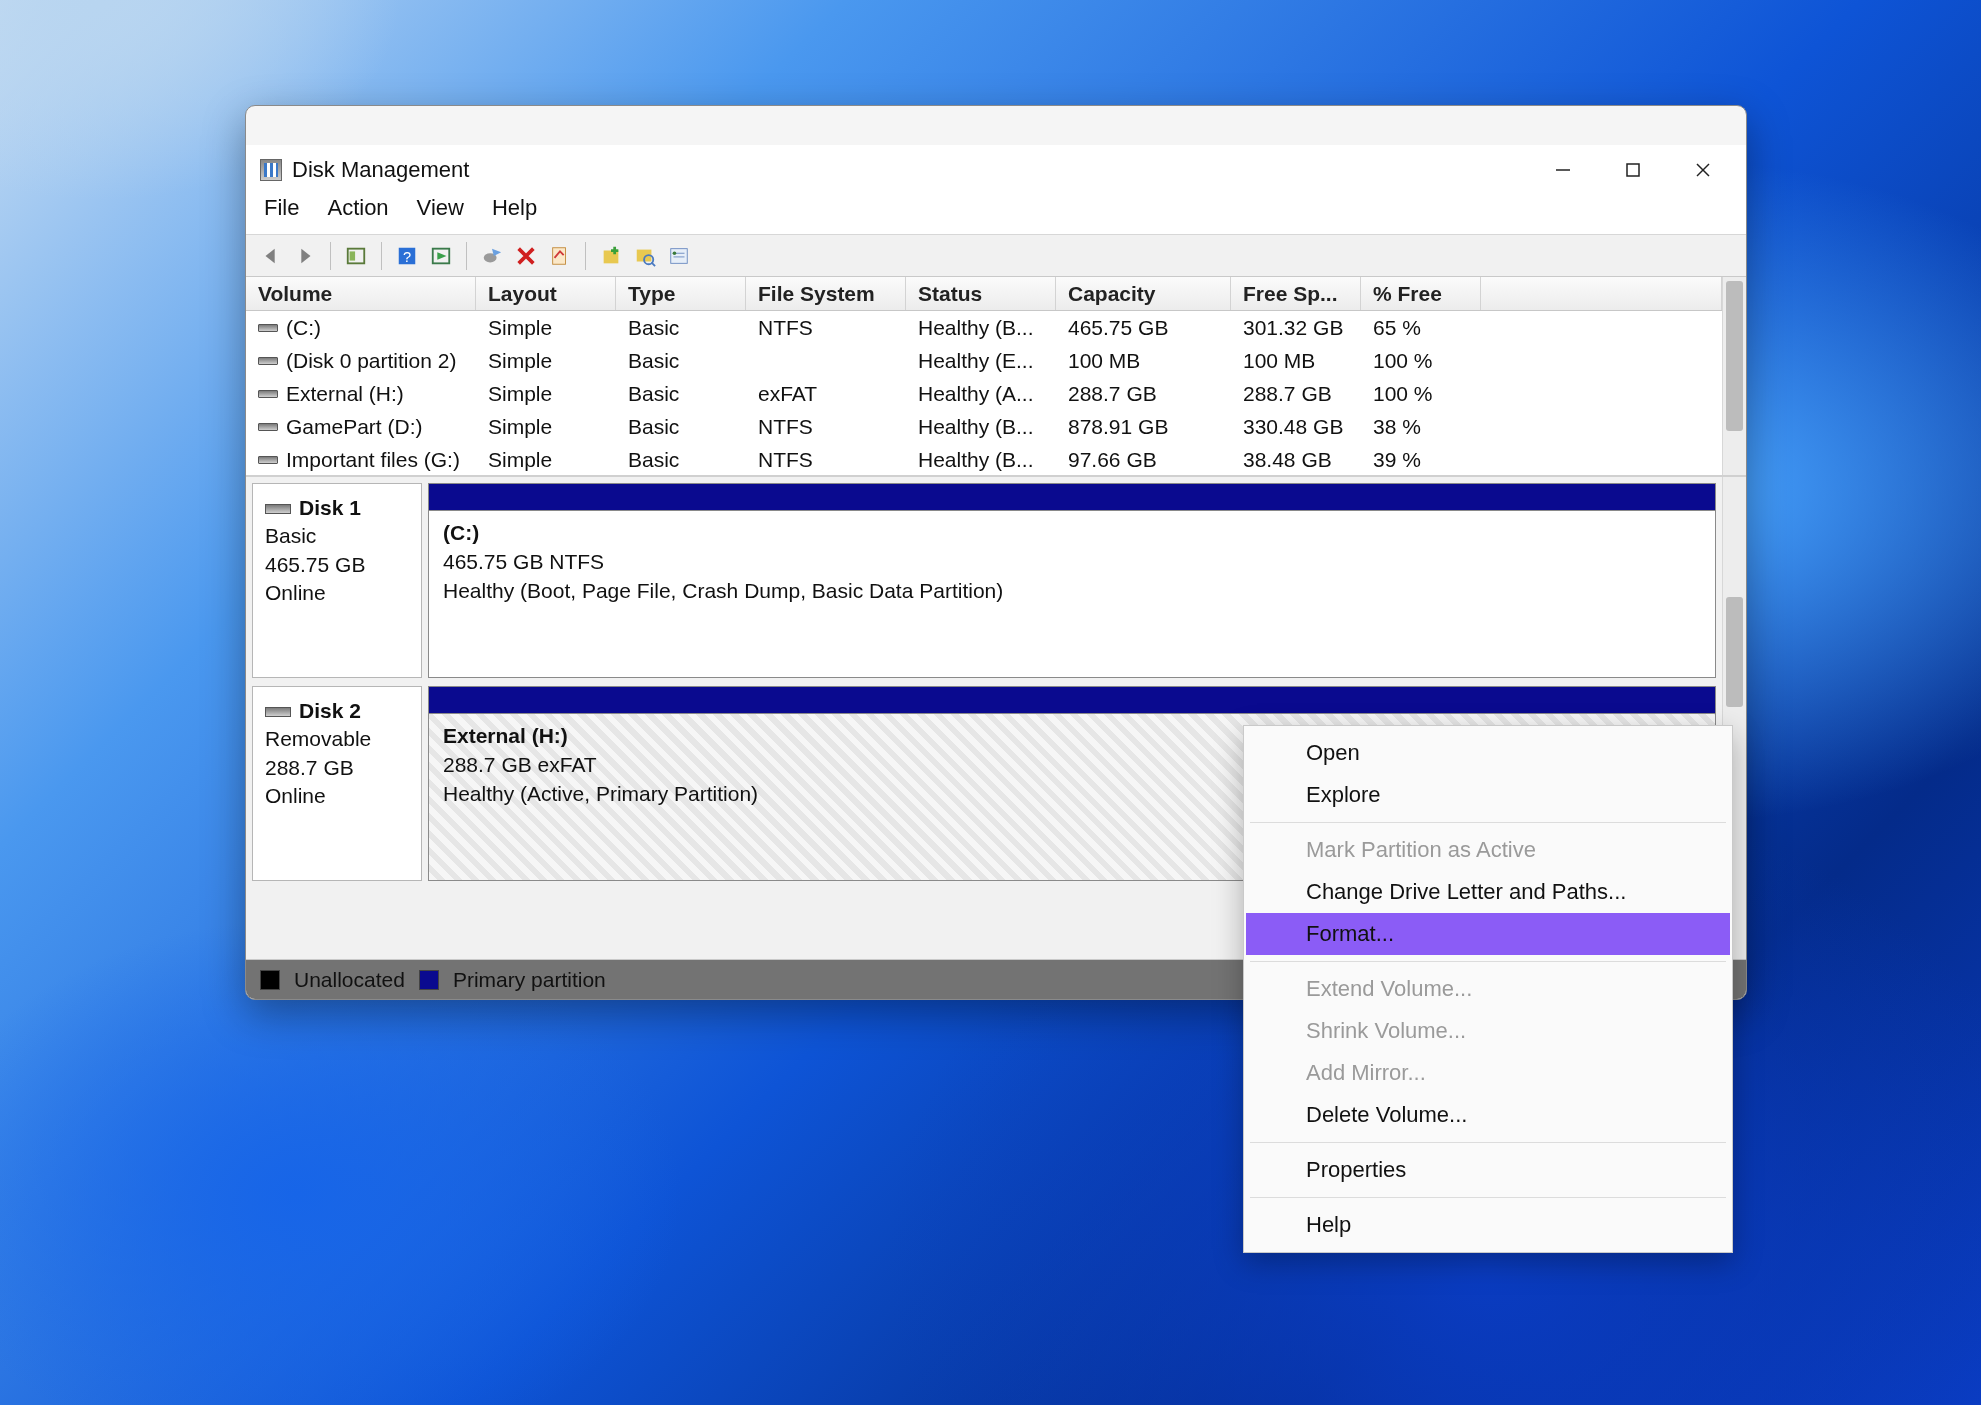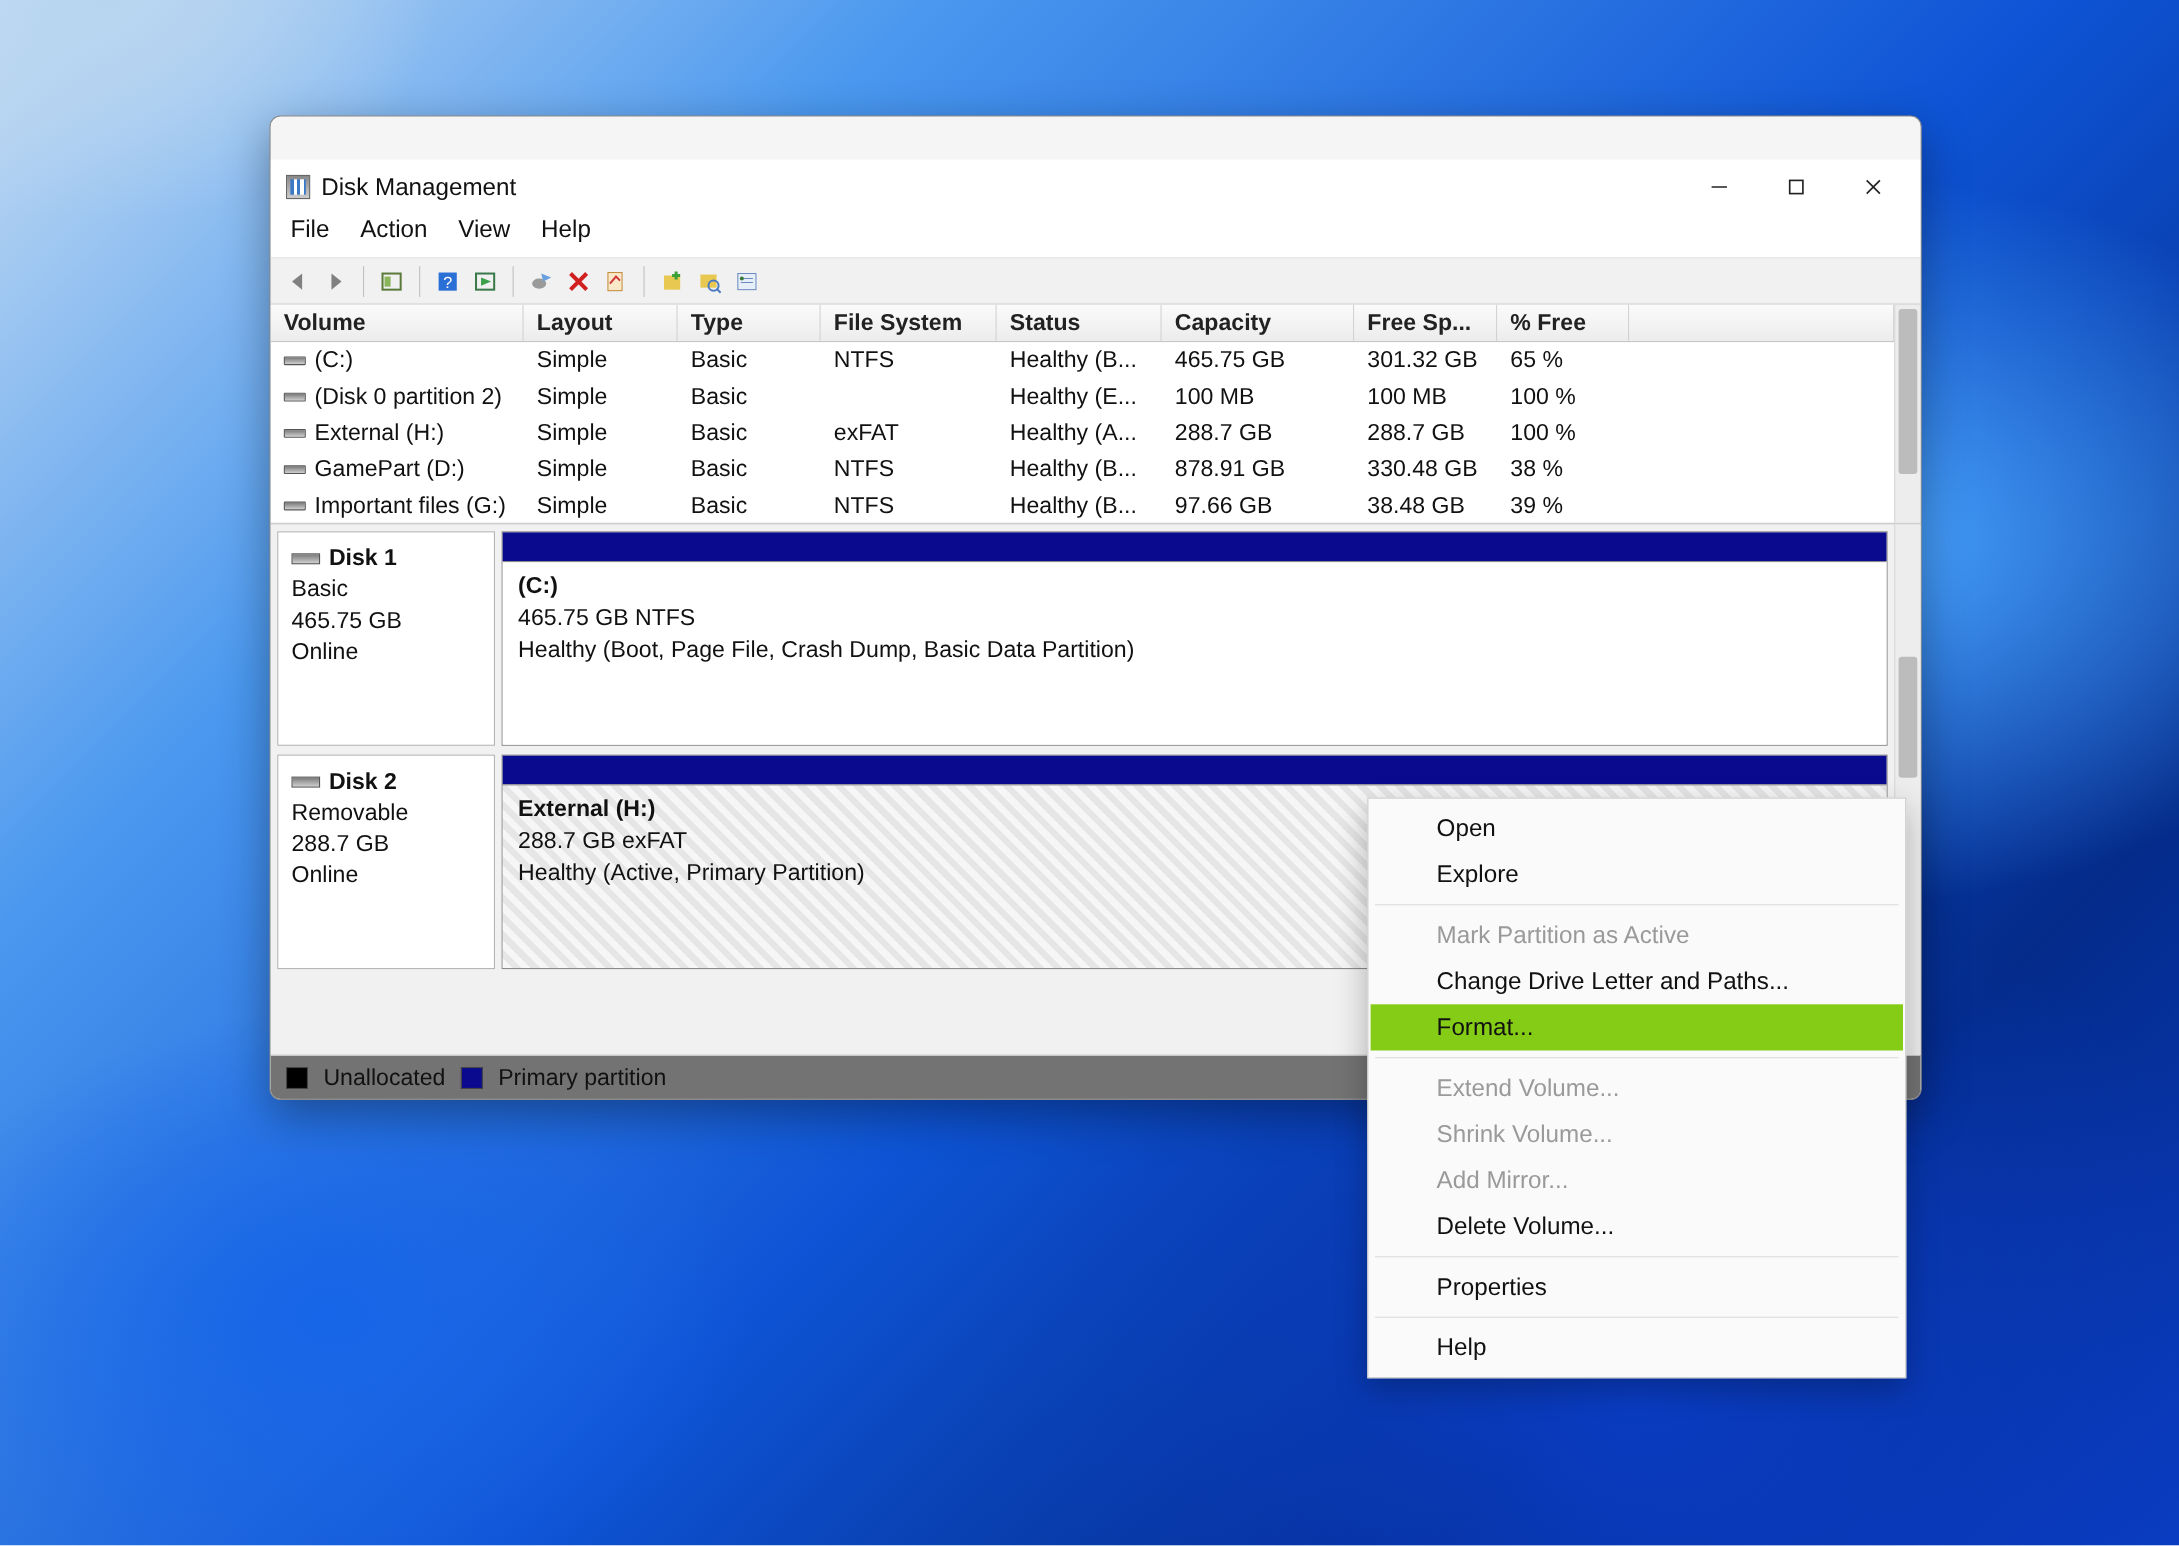--- a/index.html
+++ b/index.html
@@ -42,38 +42,38 @@
   .thead div { padding:0 12px; border-right:1px solid #d3d3d3; height:100%; display:flex; align-items:center; white-space:nowrap; overflow:hidden; text-overflow:ellipsis;font-weight:bold;}
   .trow { height:33px; font-size:21px; color:#111; }
   .trow div { padding:0 12px; white-space:nowrap; overflow:hidden; text-overflow:ellipsis;}
   .trow .volname { display:flex; align-items:center; gap:8px;}
   .disk-mini { width:20px; height:8px; background:linear-gradient(#7a7a7a,#cfcfcf); border:1px solid #555; border-radius:1px; flex-shrink:0;}
   .listscroll { width:24px; background:#ededed; border-left:1px solid #d7d7d7; position:relative;}
   .listscroll .thumb { position:absolute; left:3px; right:3px; top:4px; height:150px; background:#bcbcbc; border-radius:3px;}
   .graphpane { flex:1; display:flex; background:#f1f1f1; overflow:hidden;}
   .graphcol { flex:1; display:flex; flex-direction:column; padding:6px; gap:8px; overflow:hidden;}
   .diskrow { display:flex; gap:6px; height:195px; }
-  .dinfo { width:198px; background:#fff; border:1px solid #b6b6b6; padding:10px 12px; font-size:21px; color:#111; line-height:1.35;}
+  .dinfo { width:170px; background:#fff; border:1px solid #b6b6b6; padding:10px 12px; font-size:21px; color:#111; line-height:1.35;}
   .dinfo b { font-weight:700; }
   .dinfo .disk-mini2 { width:26px; height:10px; background:linear-gradient(#7a7a7a,#cfcfcf); border:1px solid #555; display:inline-block; margin-right:8px; vertical-align:middle;}
   .partwrap { flex:1; border:1px solid #8a8a8a; display:flex; flex-direction:column;}
   .partbar { height:26px; background:#0a0a8f; }
   .partbody { flex:1; background:#fff; border-top:1px solid #8a8a8a; padding:8px 14px; font-size:21px; color:#111; line-height:1.38;}
   .partbody.hatched { background:repeating-linear-gradient(45deg,#f6f6f6 0 6px,#e6e6e6 6px 12px); }
   .partbody b { font-weight:700;}
   .graphscroll { width:24px; background:#ededed; border-left:1px solid #d7d7d7; position:relative;}
   .graphscroll .thumb { position:absolute; left:3px; right:3px; top:120px; height:110px; background:#bcbcbc; border-radius:3px;}
   .legend { height:40px; border-top:1px solid #c9c9c9; background:#737373; display:flex; align-items:center; gap:14px; padding:0 14px; font-size:21px; color:#111;}
   .legend .sw { width:20px; height:20px; display:inline-block; border:1px solid #444;}
   .legend .sw.black{ background:#000;}
   .legend .sw.navy{ background:#0a0a8f;}
   .ctxmenu { position:absolute; left:1243px; top:725px; width:490px; background:#fafafa; border:1px solid #c9c9c9; box-shadow:0 10px 28px rgba(0,0,0,.28); padding:6px 2px; font-size:22px; color:#111;}
   .ctxmenu .item { padding:8px 60px; }
   .ctxmenu .item.disabled { color:#9a9a9a; }
-  .ctxmenu .item.hover { background:#84cc16; }
+  .ctxmenu .item.hover { background:#8b5cf6; }
   .ctxmenu .sep { height:1px; background:#dcdcdc; margin:6px 4px; }
 </style>
 </head>
 <body>
 <div class="desktop">
 
 <div class="window">
   <div class="titlebar">
     <span class="app-icon"></span>
     <span class="title">Disk Management</span>

